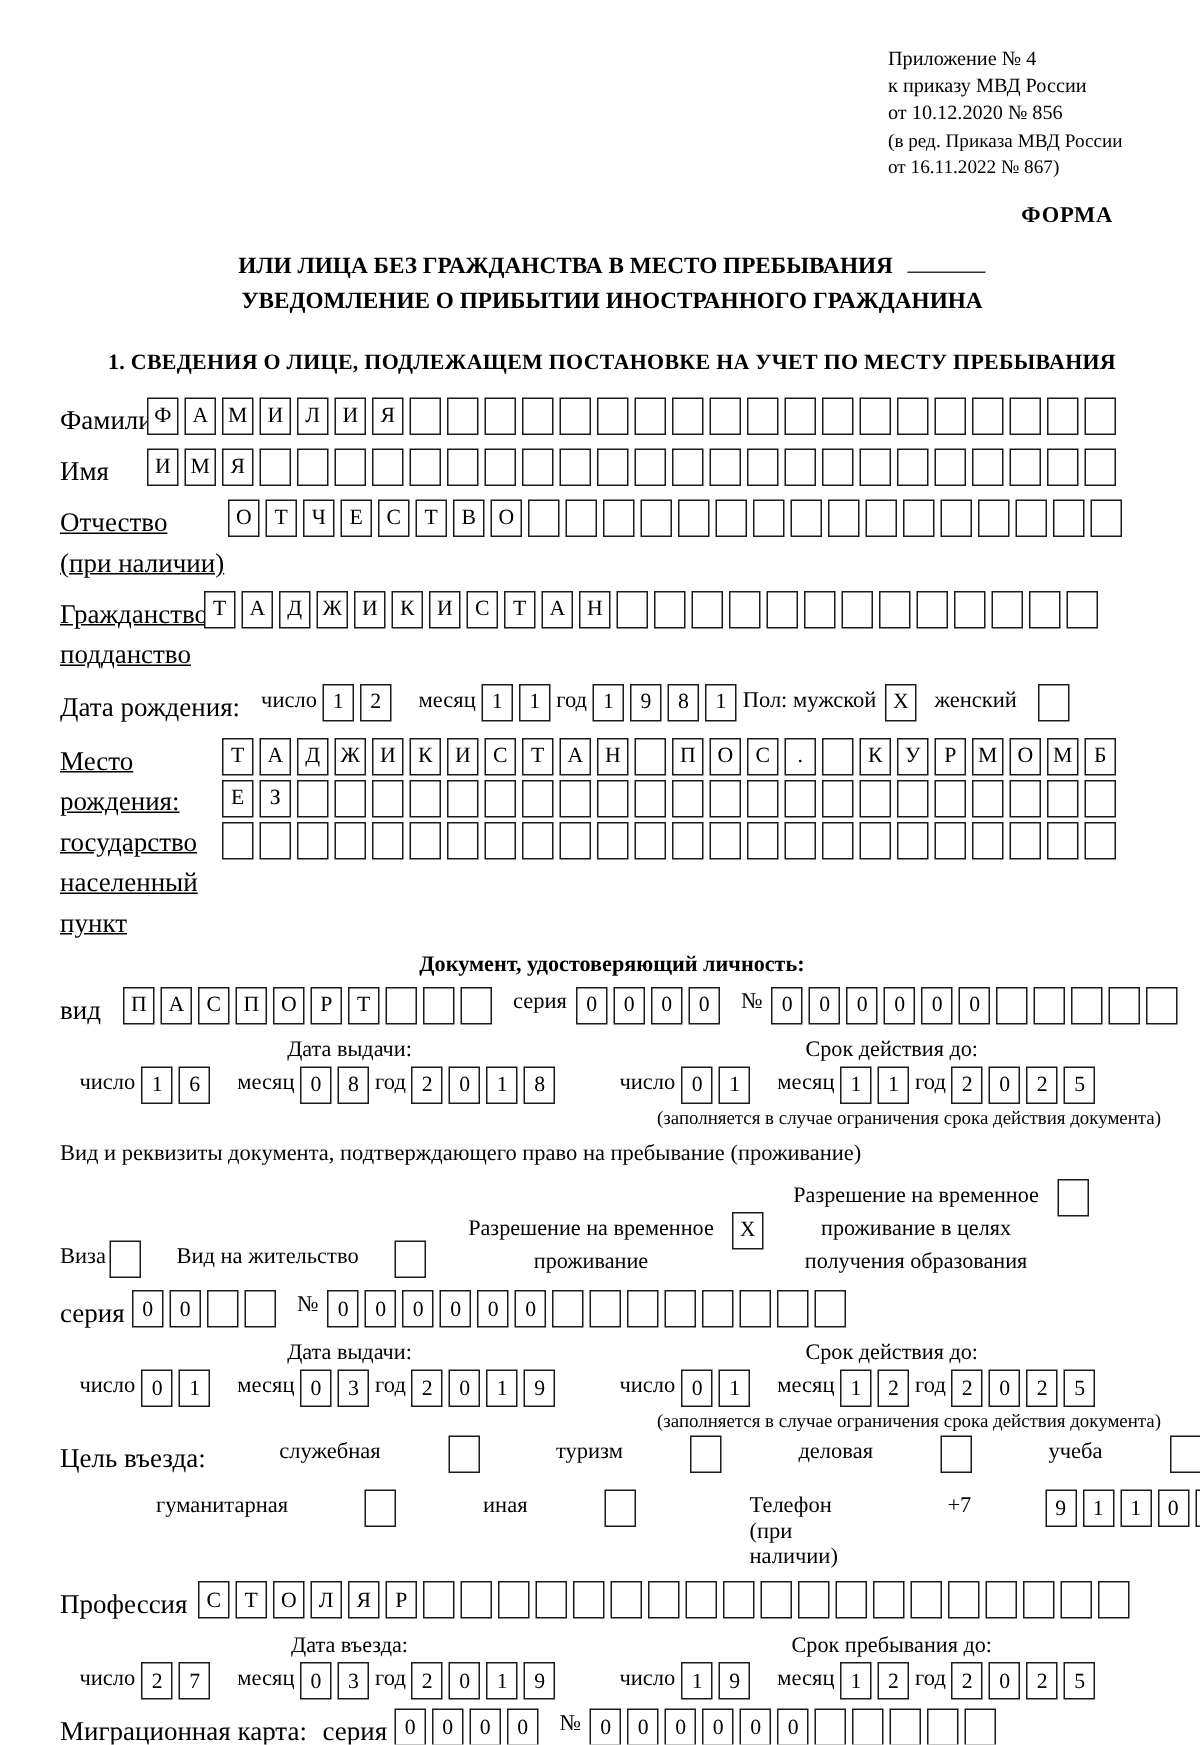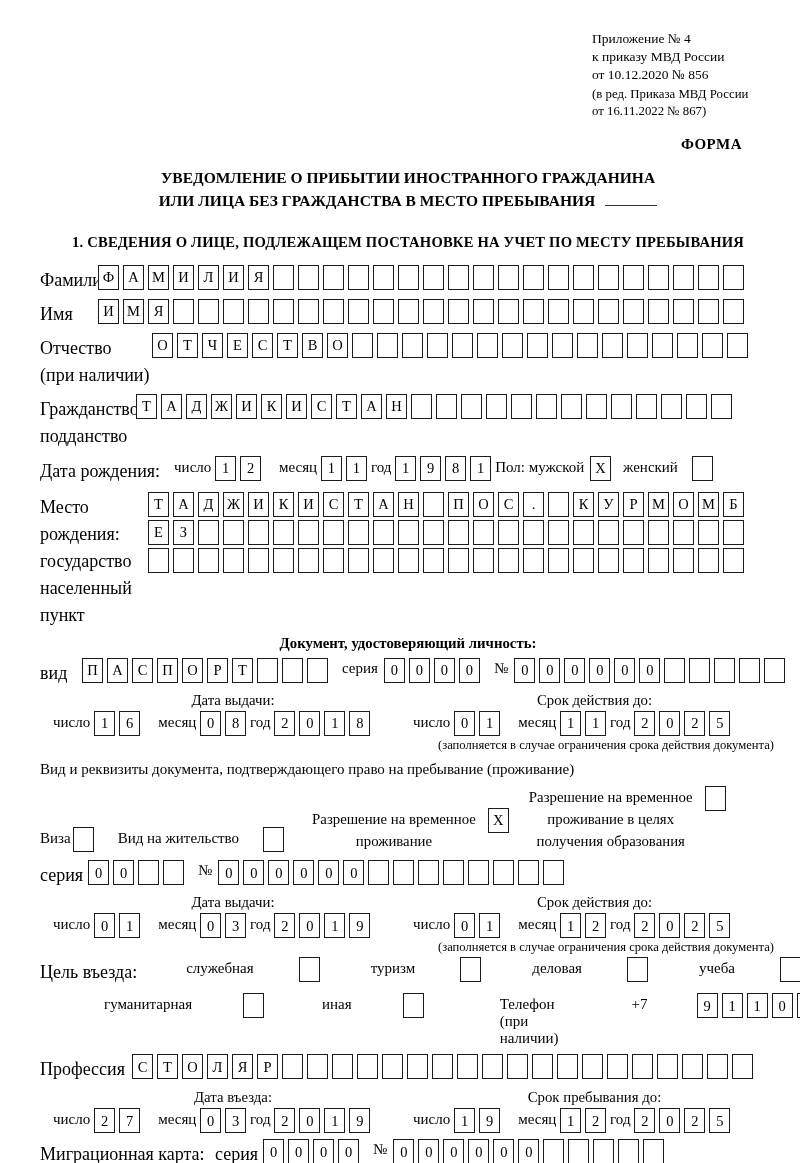--- a/index.html
+++ b/index.html
@@ -33,21 +33,21 @@
   .cells { display: inline-flex; flex: none; }
   .cell, .cbox {
     display: inline-flex; align-items: center; justify-content: center;
     width: 21px; height: 25px; flex: none;
     border: 1.7px solid #1b1b1b; background: #fff;
     font-size: 14.5px; line-height: 1;
   }
   .cell { margin-right: 4px; }
   .cbox { margin: 0 2px; }
 
-  .multiline { line-height: 1.5; }
+  .multiline { line-height: 1.5; text-decoration: underline; }
   .stack > div { margin-bottom: 3px; }
 
   
   .doc-heading { text-align: center; font-weight: bold; font-size: 14.8px; margin: 6px 0 6px 0; }
   .num-label { margin: 2px 6px 0 10px; font-size: 15px; }
 
   
   .dates-row { display: flex; margin-bottom: 2px; margin-left: 13px; }
   .date-col { display: flex; flex-direction: column; }
   .date-col.left { width: 360px; }
@@ -80,24 +80,24 @@
     <div>к приказу МВД России</div>
     <div>от 10.12.2020 № 856</div>
     <div class="hdr-sub">
       <div>(в ред. Приказа МВД России</div>
       <div>от 16.11.2022 № 867)</div>
     </div>
   </div>
   <div class="forma">ФОРМА</div>
 
   <div class="title">
-    <div>УВЕДОМЛЕНИЕ О ПРИБЫТИИ ИНОСТРАННОГО ГРАЖДАНИНА</div>
     <div>
       <span>ИЛИ ЛИЦА БЕЗ ГРАЖДАНСТВА В МЕСТО ПРЕБЫВАНИЯ</span><span class="blank-line"></span>
     </div>
+    <div>УВЕДОМЛЕНИЕ О ПРИБЫТИИ ИНОСТРАННОГО ГРАЖДАНИНА</div>
   </div>
 
   <div class="sec1">1. СВЕДЕНИЯ О ЛИЦЕ, ПОДЛЕЖАЩЕМ ПОСТАНОВКЕ НА УЧЕТ ПО МЕСТУ ПРЕБЫВАНИЯ</div>
 
   <div class="row">
     <span class="rlabel w58">Фамилия</span>
     <span class="cells">
         <span class="cell">Ф</span>
         <span class="cell">А</span>
         <span class="cell">М</span>

